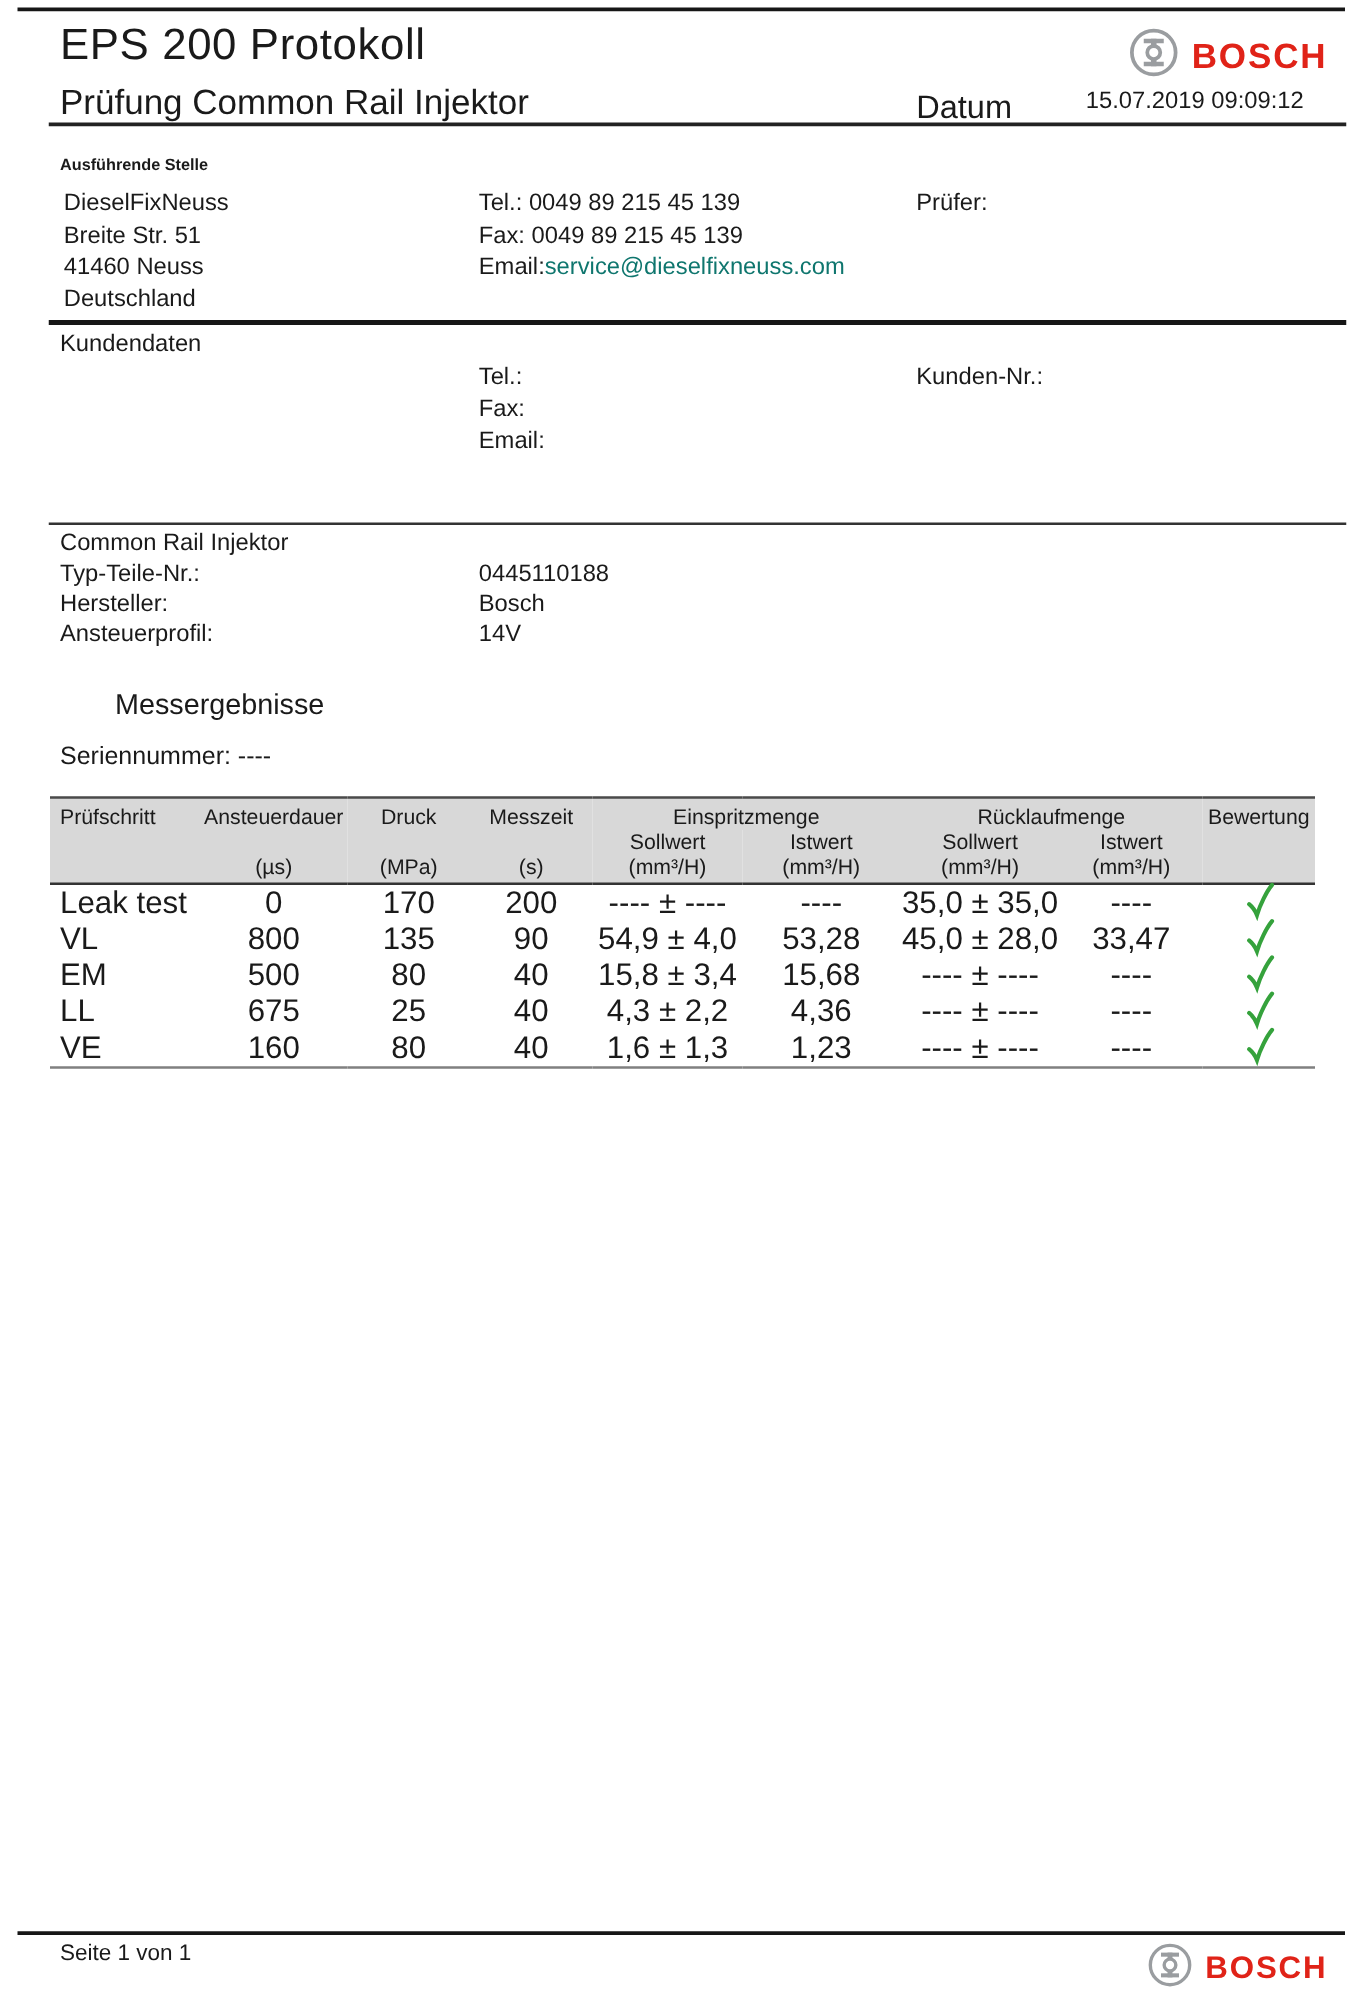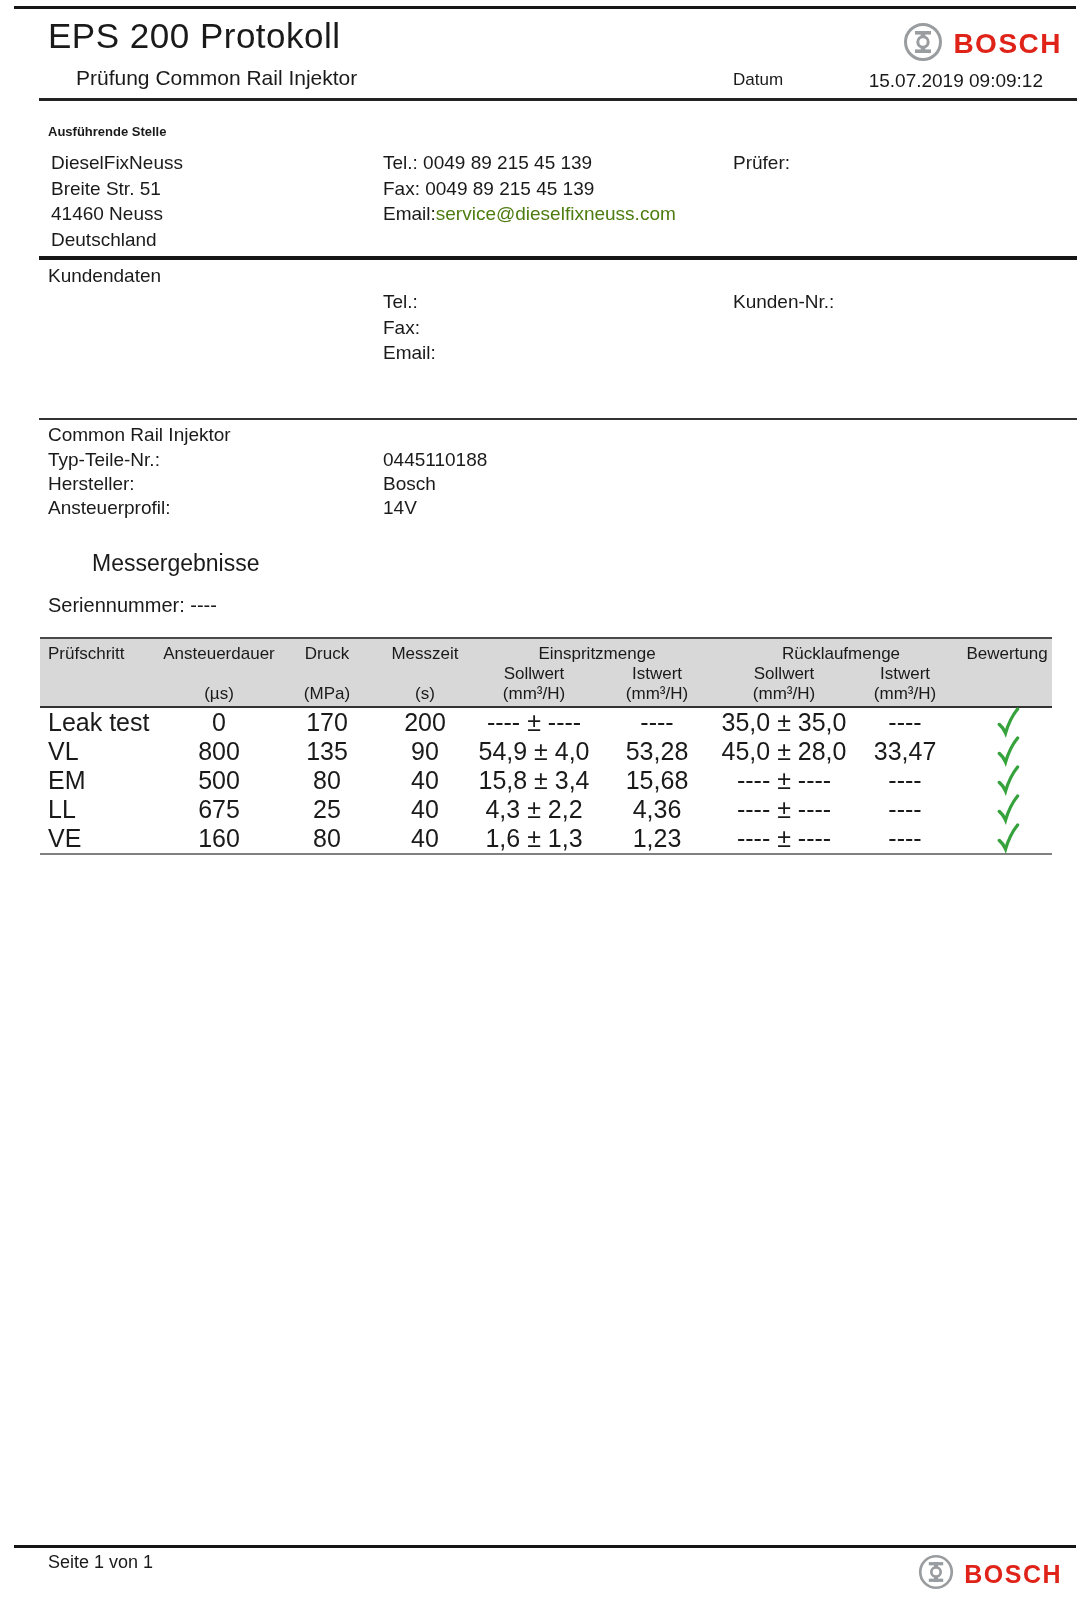--- a/index.html
+++ b/index.html
@@ -14,22 +14,22 @@
   
   .rule { position:absolute; background:#161616; }
   .rule-top    { left:14px;  top:6px;    width:1062px; height:3px; }
   .rule-sub    { left:39px;  top:98px;   width:1038px; height:2.5px; background:#222; }
   .rule-heavy  { left:39px;  top:256px;  width:1038px; height:3.5px; }
   .rule-thin   { left:39px;  top:418px;  width:1038px; height:2px; background:#333; }
   .rule-footer { left:14px;  top:1545px; width:1062px; height:3px; }
 
   
   .doc-title { left:48px; top:16px; font-size:35px; letter-spacing:0.5px; }
-  .doc-subtitle { left:48px; top:66px; font-size:21px;margin-left:28px; }
-  .datum-label { left:733px; top:70px; font-size:17px; }
+  .doc-subtitle { left:48px; top:66px; font-size:28px; }
+  .datum-label { left:733px; top:70px; font-size:26px; }
   .datum-value { right:47px; top:70px; font-size:19px; }
 
   
   .bosch-logo { display:flex; align-items:center; gap:10px; }
   .logo-top { right:28px; top:22px; }
   .logo-bottom { right:28px; top:1554px; }
   .bosch-word { font-weight:700; letter-spacing:1.5px; }
   .logo-top .bosch-word { font-size:28px; }
   .logo-bottom .bosch-word { font-size:25px; }
   .logo-top svg { width:40px; height:40px; }
@@ -94,21 +94,21 @@
 <div class="abs vstack lh26 t19" style="left:51px; top:150px">
   <div>DieselFixNeuss</div>
   <div>Breite Str. 51</div>
   <div>41460 Neuss</div>
   <div>Deutschland</div>
 </div>
 
 <div class="abs vstack lh26 t19" style="left:383px; top:150px">
   <div>Tel.: 0049 89 215 45 139</div>
   <div>Fax: 0049 89 215 45 139</div>
-  <div><span>Email:</span><a class="email-link" style="color:#4d7c0f">service@dieselfixneuss.com</a></div>
+  <div><span>Email:</span><a class="email-link" style="color:#0f766e">service@dieselfixneuss.com</a></div>
 </div>
 
 <div class="abs t19" style="left:733px; top:150px; line-height:25.5px">Prüfer:</div>
 
 <div class="abs rule rule-heavy"></div>
 
 <div class="abs sec-heading-reg" style="top:265px">Kundendaten</div>
 
 <div class="abs vstack lh26 t19" style="left:383px; top:289px">
   <div>Tel.:</div>

